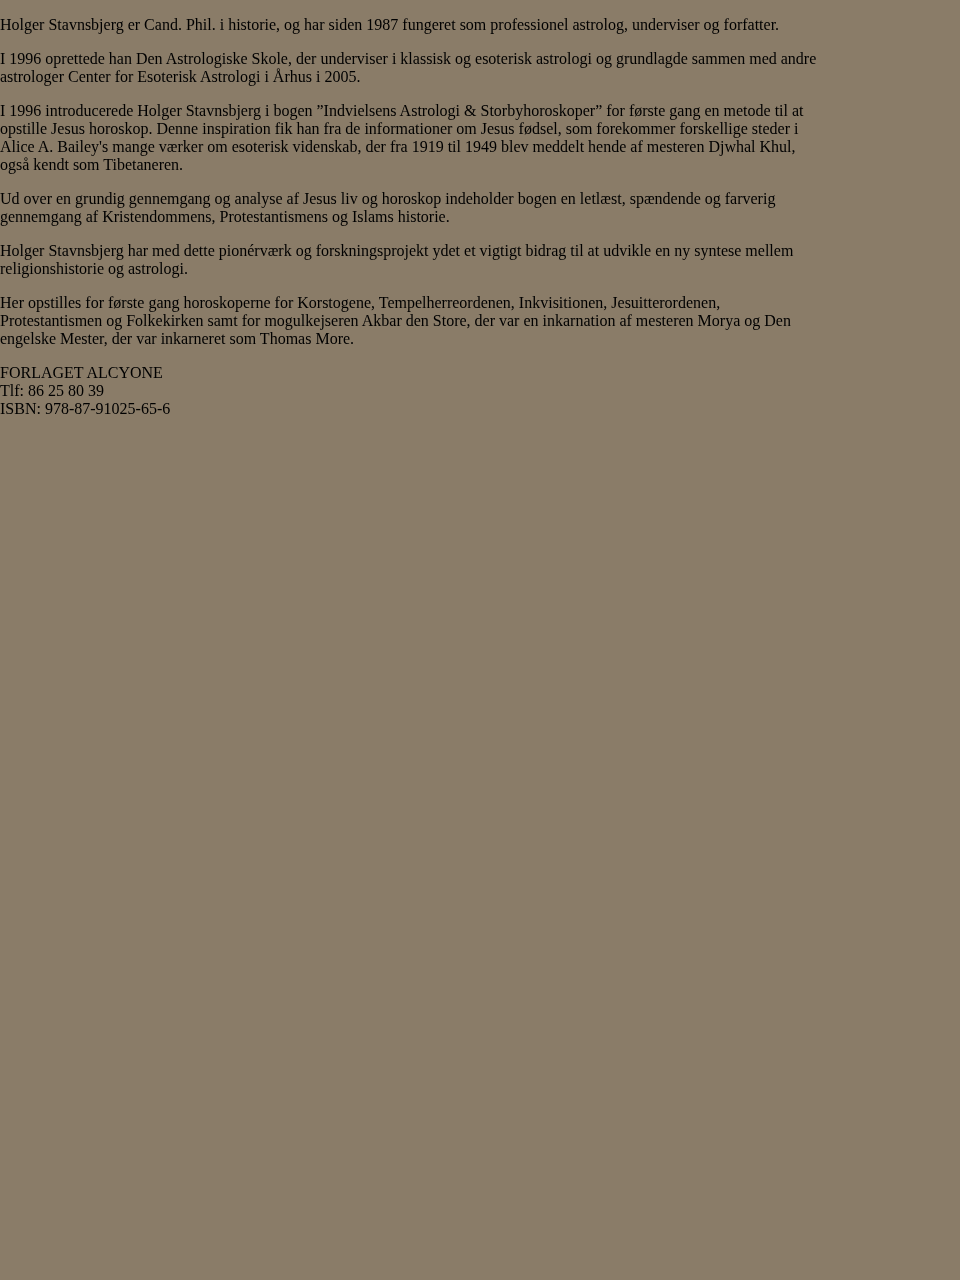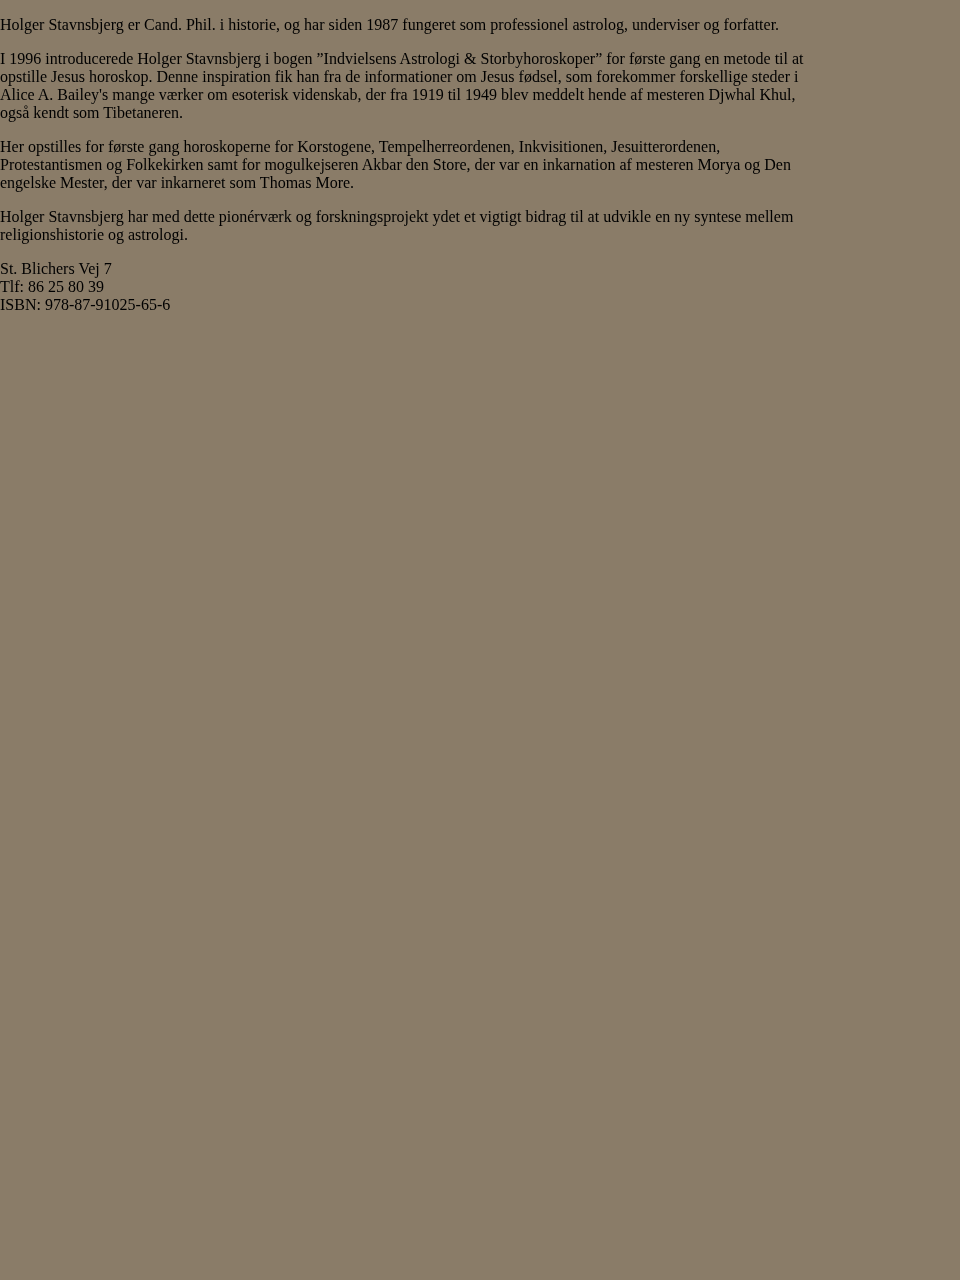--- a/index.html
+++ b/index.html
@@ -136,30 +136,32 @@
           <div class="ph-lens l"></div>
           <div class="ph-lens r"></div>
           <div class="ph-bridge"></div>
           <div class="ph-eye l"></div>
           <div class="ph-eye r"></div>
         </div>
       </div>
 
       <div class="bio">
         <p>Holger Stavnsbjerg er Cand. Phil. i historie, og har siden 1987 fungeret som professionel astrolog, underviser og forfatter.</p>
+        <p>I 1996 oprettede han Den Astrologiske Skole, der underviser i klassisk og esoterisk astrologi og grundlagde sammen med andre astrologer Center for Esoterisk Astrologi i Århus i 2005.</p>
       </div>
 
       <div class="paras">
         <p>I 1996 introducerede Holger Stavnsbjerg i bogen ”Indvielsens Astrologi &amp; Storbyhoroskoper” for første gang en metode til at opstille Jesus horoskop. Denne inspiration fik han fra de informationer om Jesus fødsel, som forekommer forskellige steder i Alice A. Bailey's mange værker om esoterisk videnskab, der fra 1919 til 1949 blev meddelt hende af mesteren Djwhal Khul, også kendt som Tibetaneren.</p>
+        <p>Ud over en grundig gennemgang og analyse af Jesus liv og horoskop indeholder bogen en letlæst, spændende og farverig gennemgang af Kristendommens, Protestantismens og Islams historie.</p>
+        <p>Holger Stavnsbjerg har med dette pionérværk og forskningsprojekt ydet et vigtigt bidrag til at udvikle en ny syntese mellem religionshistorie og astrologi.</p>
         <p>Her opstilles for første gang horoskoperne for Korstogene, Tempelherreordenen, Inkvisitionen, Jesuitterordenen, Protestantismen og Folkekirken samt for mogulkejseren Akbar den Store, der var en inkarnation af mesteren Morya og Den engelske Mester, der var inkarneret som Thomas More.</p>
-        <p>Holger Stavnsbjerg har med dette pionérværk og forskningsprojekt ydet et vigtigt bidrag til at udvikle en ny syntese mellem religionshistorie og astrologi.</p>
       </div>
 
       <div class="publisher">
-        <div>St. Blichers Vej 7</div>
+        <div class="pubname">FORLAGET ALCYONE</div>
         <div>Tlf: 86 25 80 39</div>
       </div>
 
       <div class="isbn">ISBN: 978-87-91025-65-6</div>
     </div>
   </div>
 
 </div>
 
 </body></html>

